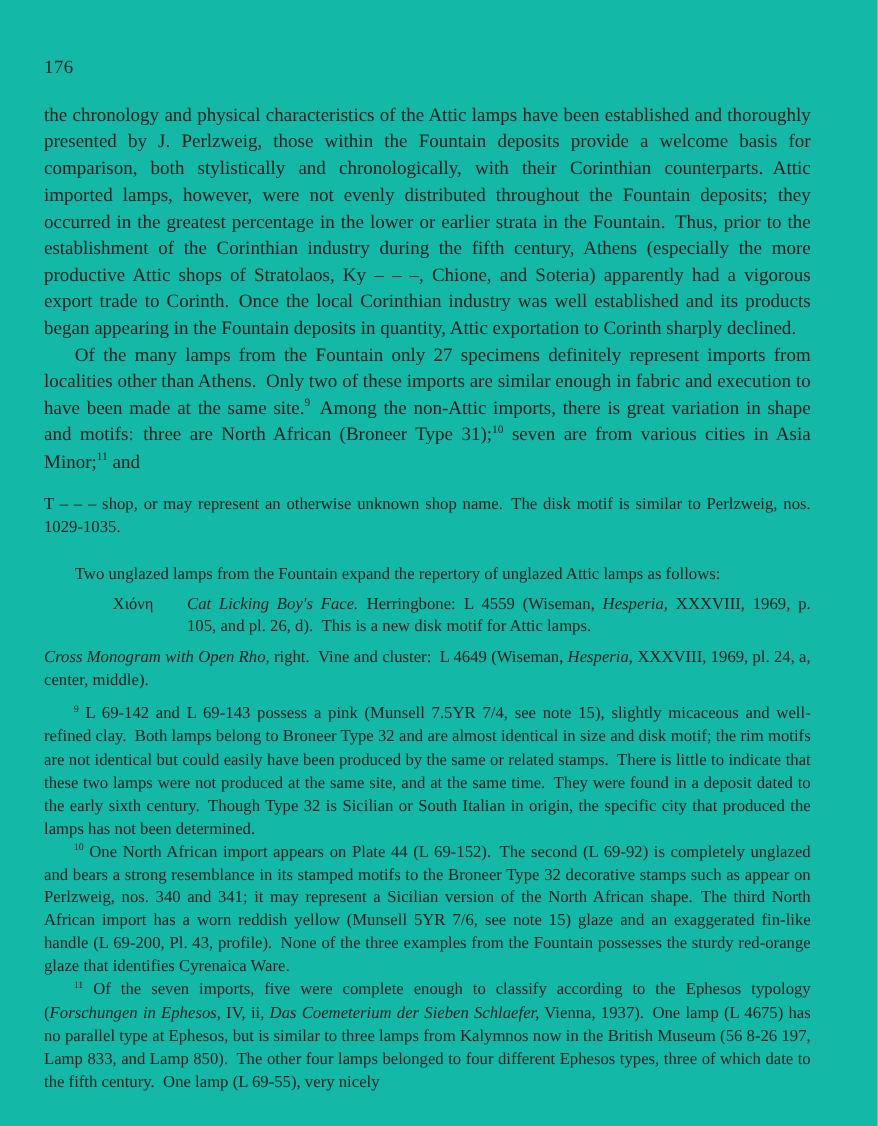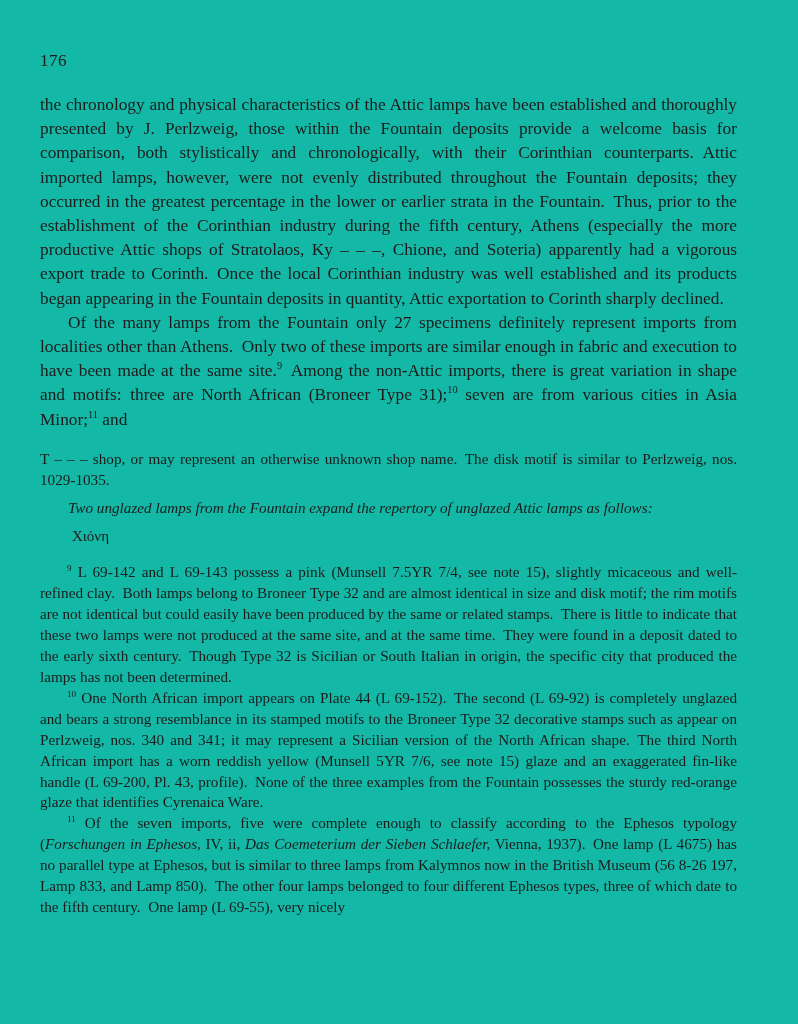--- a/index.html
+++ b/index.html
@@ -17,23 +17,23 @@
     background: #14b8a6;
   }
   .header { position: relative; height: 24px; margin-bottom: 19px; font-size: 17px; }
   .pagenum { position: absolute; left: 0; top: 1px; letter-spacing: 0.5px; }
   .runhead { display: block; text-align: center; letter-spacing: 1.3px; }
   p { margin: 0; }
   .bodytext { font-size: 17.3px; line-height: 24.2px; text-align: justify; }
   .indent { text-indent: 28px; }
   .smalltext { font-size: 15.2px; line-height: 20.9px; text-align: justify; }
   .t-note { margin-top: 17px; }
-  .catalog-intro { margin-top: 7px; font-style: italic; }
+  .catalog-intro { margin-top: 21px; }
   .entry { display: flex; margin-top: 7px; }
-  .entry-label { flex: none; width: 130px; padding-left: 32px; font-size: 15px; text-align: left; }
+  .entry-label { flex: none; width: 130px; padding-left: 32px; font-size: 15px; text-align: center; }
   .entry-desc { flex: 1; }
   .footnotes { margin-top: 9px; }
   .footnote { text-indent: 27px; }
   .it { font-style: italic; }
   .sup { vertical-align: super; font-size: 0.6em; line-height: 0; }
 </style>
 </head>
 <body>
 
 <div class="page">
@@ -46,23 +46,25 @@
     <p><span>the chronology and physical characteristics of the Attic lamps have been established and thoroughly presented by J. Perlzweig, those within the Fountain deposits provide a welcome basis for comparison, both stylistically and chronologically, with their Corinthian counterparts. Attic imported lamps, however, were not evenly distributed throughout the Fountain deposits; they occurred in the greatest percentage in the lower or earlier strata in the Fountain. Thus, prior to the establishment of the Corinthian industry during the fifth century, Athens (especially the more productive Attic shops of Stratolaos, Ky – – –, Chione, and Soteria) apparently had a vigorous export trade to Corinth. Once the local Corinthian industry was well established and its products began appearing in the Fountain deposits in quantity, Attic exportation to Corinth sharply declined.</span></p>
     <p class="indent"><span>Of the many lamps from the Fountain only 27 specimens definitely represent imports from localities other than Athens. Only two of these imports are similar enough in fabric and execution to have been made at the same site.</span><span class="sup">9</span><span> Among the non-Attic imports, there is great variation in shape and motifs: three are North African (Broneer Type 31);</span><span class="sup">10</span><span> seven are from various cities in Asia Minor;</span><span class="sup">11</span><span> and</span></p>
   </div>
 
   <div class="smalltext t-note"><span>T – – – shop, or may represent an otherwise unknown shop name. The disk motif is similar to Perlzweig, nos. 1029-1035.</span></div>
 
   <p class="smalltext indent catalog-intro"><span>Two unglazed lamps from the Fountain expand the repertory of unglazed Attic lamps as follows:</span></p>
 
   <div class="entry">
     <div class="smalltext entry-label">Χιόνη</div>
+    <div class="smalltext entry-desc"><span class="it">Cat Licking Boy's Face.</span><span> Herringbone: L 4559 (Wiseman, </span><span class="it">Hesperia,</span><span> XXXVIII, 1969, p. 105, and pl. 26, d). This is a new disk motif for Attic lamps.</span></div>
   </div>
 
   <div class="entry">
+    <div class="smalltext entry-desc"><span class="it">Cross Monogram with Open Rho,</span><span> right. Vine and cluster: L 4649 (Wiseman, </span><span class="it">Hesperia,</span><span> XXXVIII, 1969, pl. 24, a, center, middle).</span></div>
   </div>
 
   <div class="footnotes">
     <p class="smalltext footnote"><span class="sup">9</span><span> L 69-142 and L 69-143 possess a pink (Munsell 7.5YR 7/4, see note 15), slightly micaceous and well-refined clay. Both lamps belong to Broneer Type 32 and are almost identical in size and disk motif; the rim motifs are not identical but could easily have been produced by the same or related stamps. There is little to indicate that these two lamps were not produced at the same site, and at the same time. They were found in a deposit dated to the early sixth century. Though Type 32 is Sicilian or South Italian in origin, the specific city that produced the lamps has not been determined.</span></p>
     <p class="smalltext footnote"><span class="sup">10</span><span> One North African import appears on Plate 44 (L 69-152). The second (L 69-92) is completely unglazed and bears a strong resemblance in its stamped motifs to the Broneer Type 32 decorative stamps such as appear on Perlzweig, nos. 340 and 341; it may represent a Sicilian version of the North African shape. The third North African import has a worn reddish yellow (Munsell 5YR 7/6, see note 15) glaze and an exaggerated fin-like handle (L 69-200, Pl. 43, profile). None of the three examples from the Fountain possesses the sturdy red-orange glaze that identifies Cyrenaica Ware.</span></p>
     <p class="smalltext footnote"><span class="sup">11</span><span> Of the seven imports, five were complete enough to classify according to the Ephesos typology (</span><span class="it">Forschungen in Ephesos,</span><span> IV, ii, </span><span class="it">Das Coemeterium der Sieben Schlaefer,</span><span> Vienna, 1937). One lamp (L 4675) has no parallel type at Ephesos, but is similar to three lamps from Kalymnos now in the British Museum (56 8-26 197, Lamp 833, and Lamp 850). The other four lamps belonged to four different Ephesos types, three of which date to the fifth century. One lamp (L 69-55), very nicely</span></p>
   </div>
 
 </div>
 

